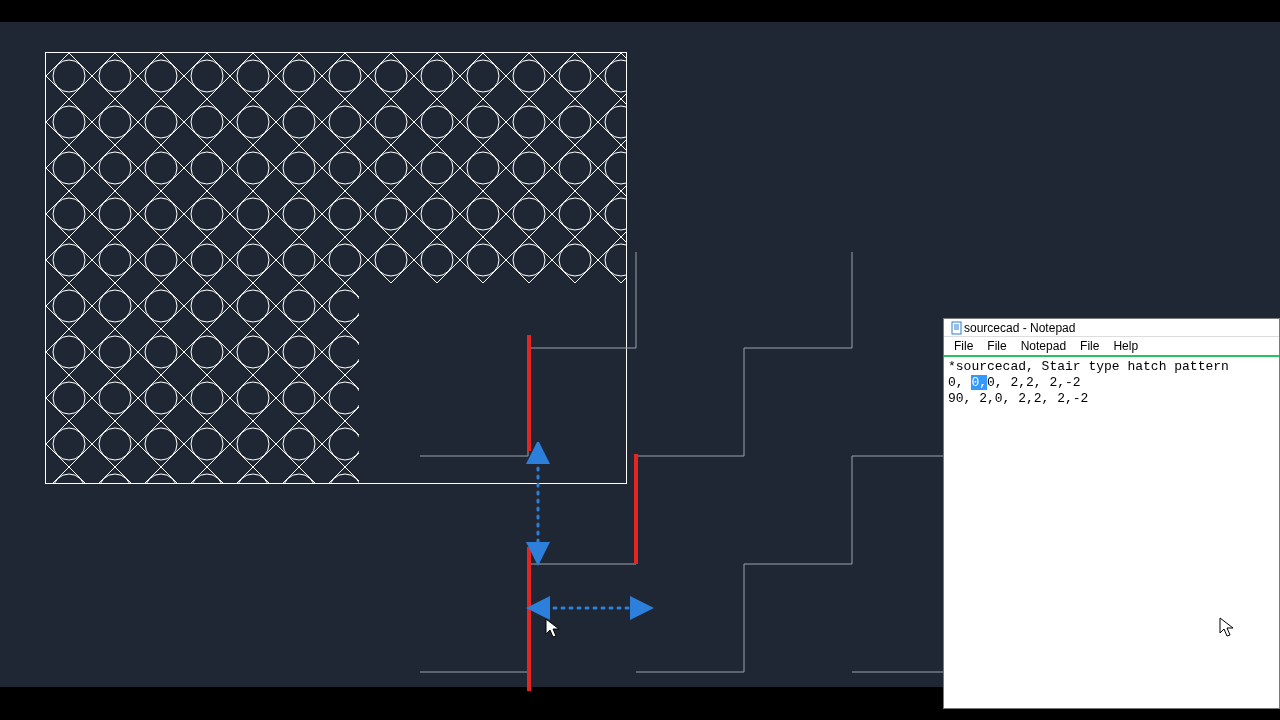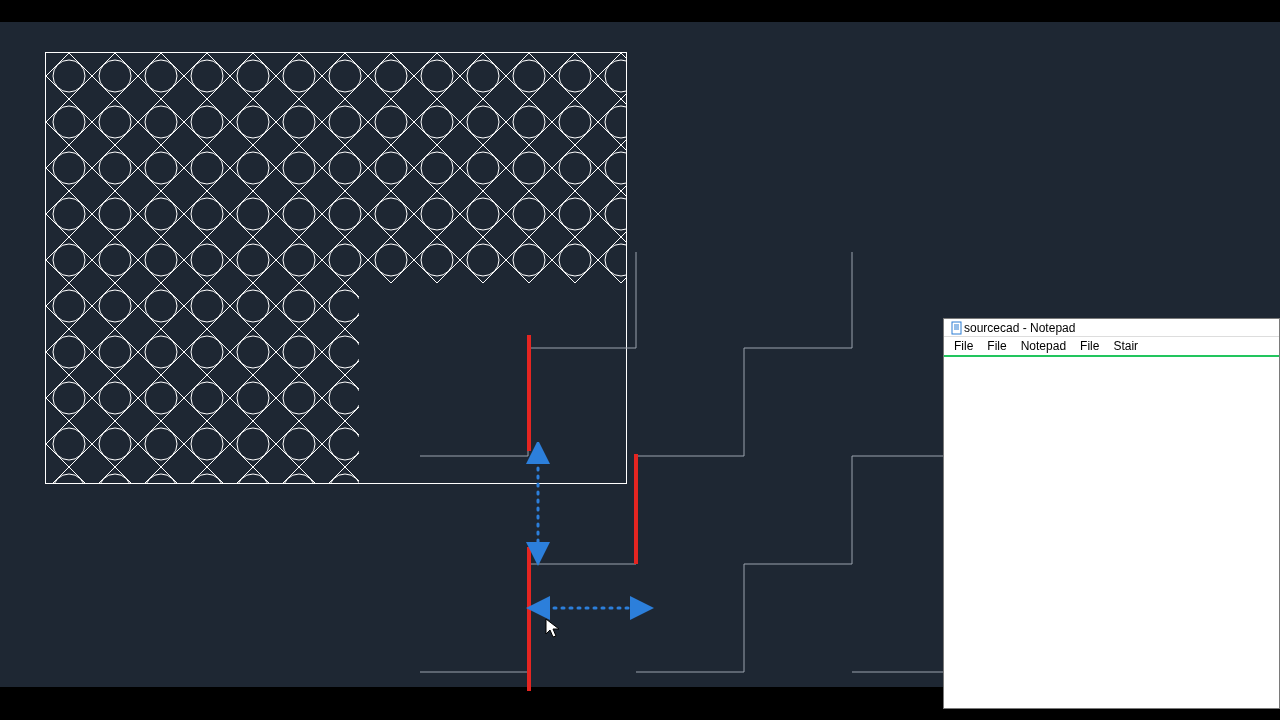--- a/index.html
+++ b/index.html
@@ -191,17 +191,24 @@
           <line x1="4" y1="8" x2="9" y2="8" stroke="#2b7cd3" stroke-width="1"></line>
         </svg>
       </span>
       <span class="notepad-title">sourcecad - Notepad</span>
     </div>
     <div class="notepad-menubar">
       <span>File</span>
       <span>File</span>
       <span>Notepad</span>
       <span>File</span>
-      <span>Stair</span>
+      <span>Help</span>
+    </div>
+    <div class="notepad-body"><span>*sourcecad, Stair type hatch pattern</span>
+<span>0, </span><span class="sel">0,</span><span>0, 2,2, 2,-2</span>
+<span>90, 2,0, 2,2, 2,-2</span>
+      <svg class="text-cursor" style="left:275px; top:260px;" width="14" height="20">
+        <path d="M1,1 L1,16 L5,12 L8,19 L11,18 L8,11 L14,11 Z" fill="#fff" stroke="#000" stroke-width="1"></path>
+      </svg>
     </div>
   </div>
 
 </div>
 
 </body></html>

